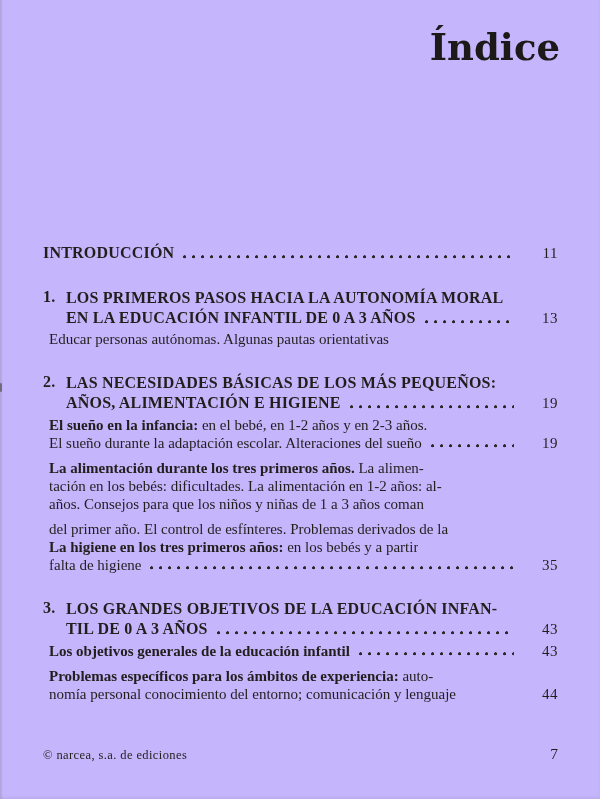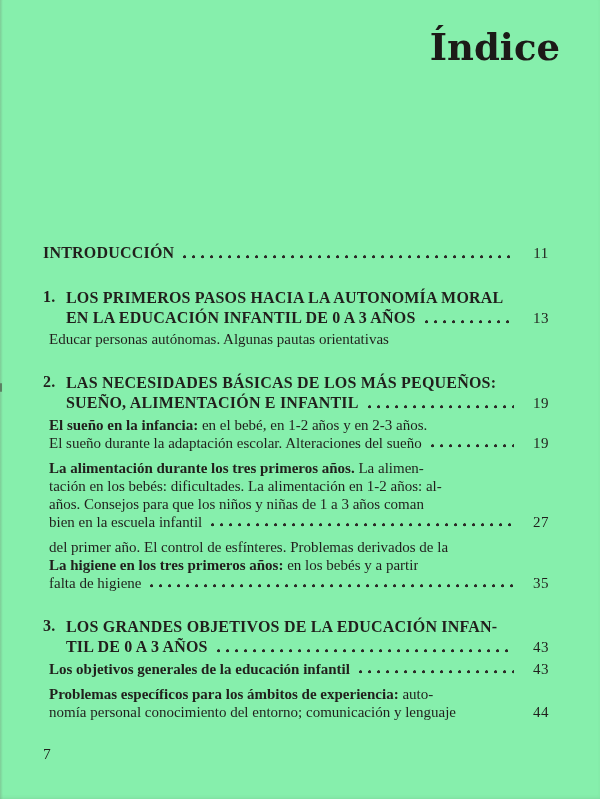--- a/index.html
+++ b/index.html
@@ -4,21 +4,21 @@
 <style>
   html, body { margin: 0; padding: 0; }
   body {
     width: 600px; height: 799px; overflow: hidden;
     background: #f6f5f1;
     font-family: "Liberation Serif", serif;
   }
   .page {
     position: relative;
     width: 600px; height: 799px;
-    background: #86efac;
+    background: #c4b5fd;
     color: #211f1c;
     box-shadow: inset 0 -2px 4px -2px rgba(90,85,78,.18);
   }
   
   .edge-left {
     position: absolute; left: 0; top: 0; bottom: 0; width: 3px;
     background: linear-gradient(90deg, rgba(105,100,92,.22), rgba(105,100,92,0));
   }
   .speck {
     position: absolute; left: 0; top: 383px; width: 2px; height: 9px;
@@ -51,21 +51,21 @@
   .txt .r { font-weight: 400; }
 
   .lead {
     flex: 1 1 14px; min-width: 0; height: 4px;
     align-self: flex-end; margin: 0 10px 4px 9px;
   }
   .lead.dots {
     background: radial-gradient(circle at 1.6px 1.8px, #2b2926 1.25px, rgba(0,0,0,0) 1.8px);
     background-size: 9px 4px; background-repeat: repeat-x;
   }
-  .pg { flex: 0 0 34px; text-align: center; font-size: 15px; font-weight: 400; letter-spacing: .5px; }
+  .pg { flex: 0 0 34px; text-align: right; font-size: 15px; font-weight: 400; letter-spacing: .5px; }
 
   .footer {
     position: absolute; left: 43px; right: 42px; top: 745px;
     display: flex; justify-content: space-between; align-items: baseline;
   }
   .imprint { font-size: 12.5px; letter-spacing: .4px; color: #26231f; }
   .folio { font-size: 15.5px; color: #211f1c; }
 </style>
 </head>
 <body>
@@ -99,21 +99,21 @@
         <div class="line">
           <span class="txt"><span class="r">Educar personas autónomas. Algunas pautas orientativas</span></span>
         </div>
       </div>
       <div class="entry chapter numbered">
         <span class="num">2.</span>
         <div class="line">
           <span class="txt"><span class="b">LAS NECESIDADES BÁSICAS DE LOS MÁS PEQUEÑOS:</span></span>
         </div>
         <div class="line">
-          <span class="txt"><span class="b">SUEÑO, ALIMENTACIÓN E INFANTIL</span></span>
+          <span class="txt"><span class="b">AÑOS, ALIMENTACIÓN E HIGIENE</span></span>
           <span class="lead dots"></span>
           <span class="pg">19</span>
         </div>
       </div>
       <div class="entry sub">
         <div class="line">
           <span class="txt"><span class="b">El sueño en la infancia:</span><span class="r"> en el bebé, en 1-2 años y en 2-3 años.</span></span>
         </div>
         <div class="line">
           <span class="txt"><span class="r">El sueño durante la adaptación escolar. Alteraciones del sueño</span></span>
@@ -123,25 +123,20 @@
       </div>
       <div class="entry sub">
         <div class="line">
           <span class="txt"><span class="b">La alimentación durante los tres primeros años.</span><span class="r"> La alimen-</span></span>
         </div>
         <div class="line">
           <span class="txt"><span class="r">tación en los bebés: dificultades. La alimentación en 1-2 años: al-</span></span>
         </div>
         <div class="line">
           <span class="txt"><span class="r">años. Consejos para que los niños y niñas de 1 a 3 años coman</span></span>
-        </div>
-        <div class="line">
-          <span class="txt"><span class="r">bien en la escuela infantil</span></span>
-          <span class="lead dots"></span>
-          <span class="pg">27</span>
         </div>
       </div>
       <div class="entry sub">
         <div class="line">
           <span class="txt"><span class="r">del primer año. El control de esfínteres. Problemas derivados de la</span></span>
         </div>
         <div class="line">
           <span class="txt"><span class="b">La higiene en los tres primeros años:</span><span class="r"> en los bebés y a partir</span></span>
         </div>
         <div class="line">
@@ -174,15 +169,16 @@
         </div>
         <div class="line">
           <span class="txt"><span class="r">nomía personal conocimiento del entorno; comunicación y lenguaje</span></span>
           <span class="lead"></span>
           <span class="pg">44</span>
         </div>
       </div>
     </div>
 
   <div class="footer">
+    <span class="imprint">© narcea, s.a. de ediciones</span>
     <span class="folio">7</span>
   </div>
 </div>
 
 </body></html>

